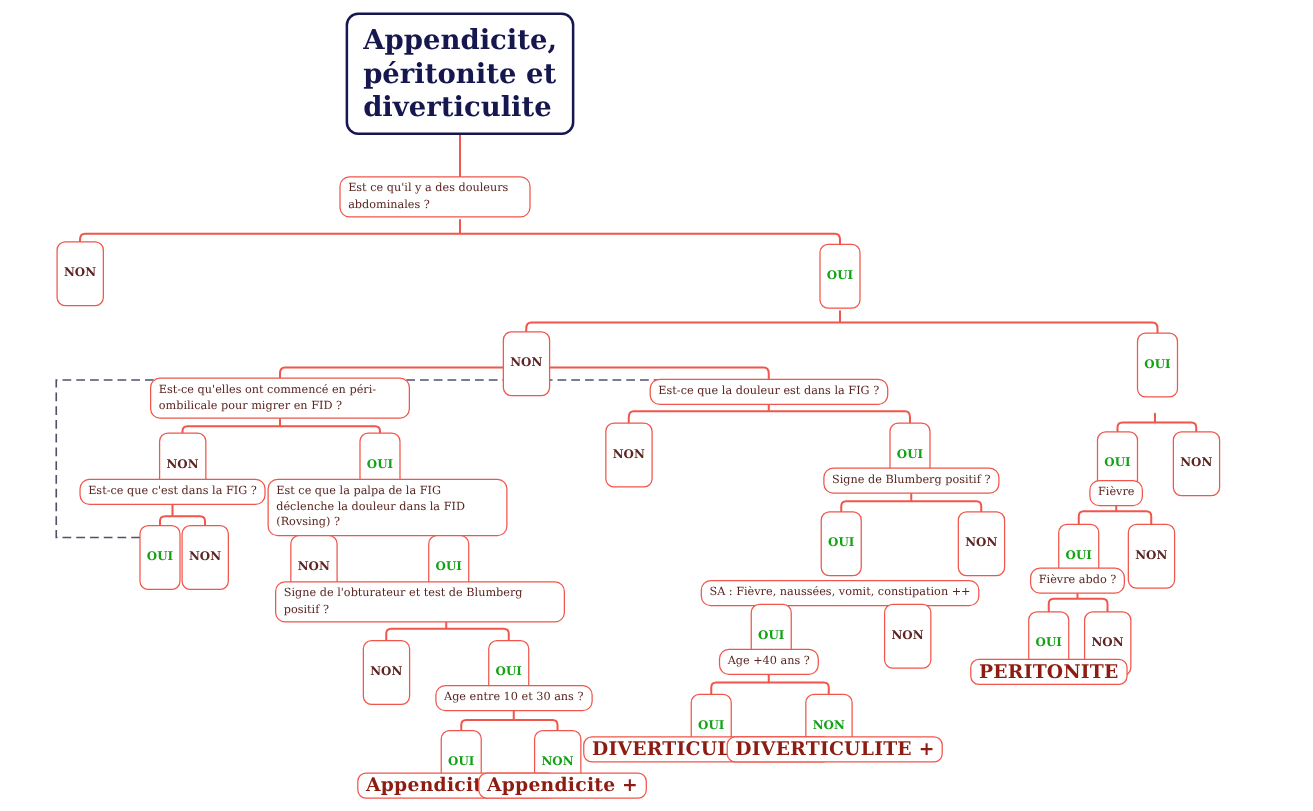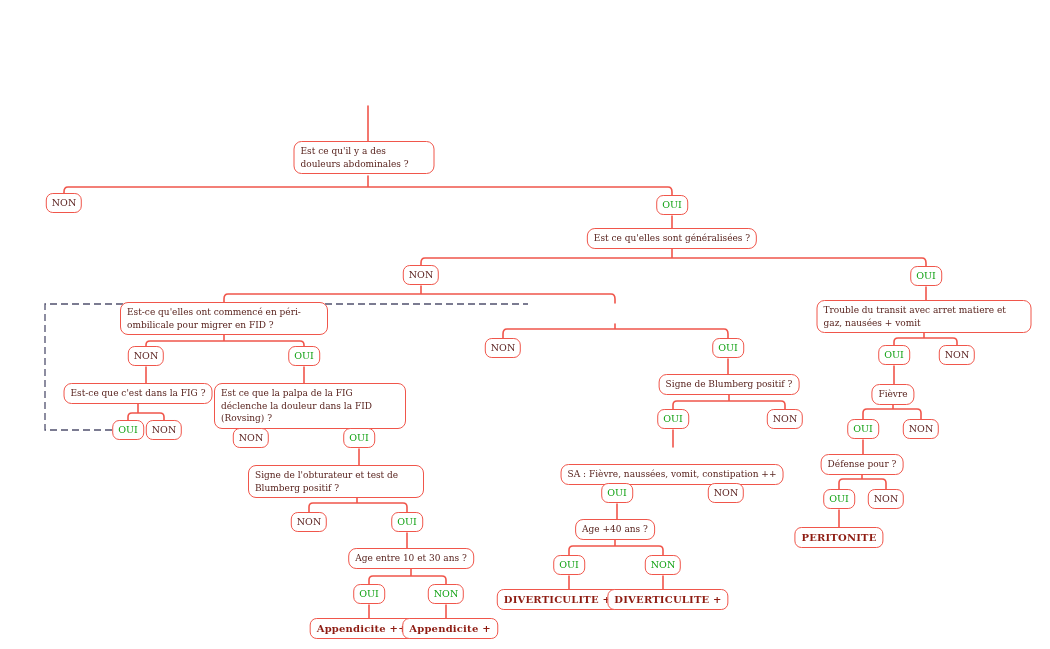--- a/index.html
+++ b/index.html
@@ -18,29 +18,29 @@
     padding:7px 12px;white-space:pre-line;text-align:left;
   }
   .q{
     border:1.6px solid var(--c-connector_red);border-radius:8px;
     color:var(--c-question_text);font-size:9px;line-height:12.5px;
     padding:3px 6px;white-space:nowrap;text-align:left;
   }
   .q.wrap{white-space:normal;}
   .ans{
     border:1.6px solid var(--c-connector_red);border-radius:7px;
-    font-weight:normal;font-size:9.5px;line-height:14px;padding:2px 5px;
+    font-weight:bold;font-size:9.5px;line-height:14px;padding:18px 5px;
     white-space:nowrap;
   }
   .ans.oui,.ans.green{color:var(--c-oui_green);}
   .ans.non{color:var(--c-non_maroon);}
   .ans.non.green{color:var(--c-oui_green);}
   .result{
     border:1.6px solid var(--c-connector_red);border-radius:7px;
-    color:var(--c-result_red);font-weight:bold;font-size:10px;line-height:13px;
+    color:var(--c-result_red);font-weight:bold;font-size:15px;line-height:13px;
     padding:3px 6px;white-space:nowrap;letter-spacing:.2px;
   }
 </style>
 </head>
 <body>
 
 <div id="canvas">
 
   <svg class="wires" width="1050" height="649" viewBox="0 0 1050 649">
     <path fill="none" style="stroke:var(--c-connector_red)" stroke-width="1.6" stroke-linecap="round" d="M368 106 V141
@@ -69,74 +69,76 @@
          M569 576 V589 M663 576 V589
          M924 331 V338 M894 345 V342 Q894 338 898 338 H953 Q957 338 957 342 V345
          M894 366 V384
          M893 405 V409 M863 419 V413 Q863 409 867 409 H917 Q921 409 921 413 V419
          M863 440 V454
          M862 475 V479 M839 489 V483 Q839 479 843 479 H882 Q886 479 886 483 V489
          M839 510 V527"></path>
     <path fill="none" style="stroke:var(--c-dashed_navy)" stroke-width="1.3" stroke-dasharray="7 4" d="M112 430 H45 V304 H528"></path>
   </svg>
 
+  <div class="node title-box" style="left:368px;top:10px">Appendicite,
+péritonite et
+diverticulite</div>
 
-  <div class="node q wrap" style="left:364px;top:141px;width:141px">Est ce qu'il y a des douleurs abdominales ?</div>
+  <div class="node q wrap" style="left:348px;top:141px;width:153px">Est ce qu'il y a des douleurs abdominales ?</div>
   <div class="node ans non" style="left:64px;top:193px">NON</div>
   <div class="node ans oui" style="left:672px;top:195px">OUI</div>
 
-  <div class="node q" style="left:672px;top:228px">Est ce qu'elles sont généralisées ?</div>
   <div class="node ans non" style="left:421px;top:265px">NON</div>
   <div class="node ans oui" style="left:926px;top:266px">OUI</div>
 
   <div class="node q wrap" style="left:224px;top:302px;width:208px">Est-ce qu'elles ont commencé en péri-ombilicale pour migrer en FID ?</div>
   <div class="node ans non" style="left:146px;top:346px">NON</div>
   <div class="node ans oui" style="left:304px;top:346px">OUI</div>
 
   <div class="node q" style="left:138px;top:383px">Est-ce que c'est dans la FIG ?</div>
   <div class="node ans oui" style="left:128px;top:420px">OUI</div>
   <div class="node ans non" style="left:164px;top:420px">NON</div>
 
   <div class="node q wrap" style="left:310px;top:383px;width:192px">Est ce que la palpa de la FIG déclenche la douleur dans la FID (Rovsing) ?</div>
   <div class="node ans non" style="left:251px;top:428px">NON</div>
   <div class="node ans oui" style="left:359px;top:428px">OUI</div>
 
-  <div class="node q wrap" style="left:336px;top:465px;width:176px">Signe de l'obturateur et test de Blumberg positif ?</div>
+  <div class="node q wrap" style="left:336px;top:465px;width:232px">Signe de l'obturateur et test de Blumberg positif ?</div>
   <div class="node ans non" style="left:309px;top:512px">NON</div>
   <div class="node ans oui" style="left:407px;top:512px">OUI</div>
 
   <div class="node q" style="left:411px;top:548px">Age entre 10 et 30 ans ?</div>
   <div class="node ans oui" style="left:369px;top:584px">OUI</div>
   <div class="node ans non green" style="left:446px;top:584px">NON</div>
   <div class="node result" style="left:366px;top:618px">Appendicite +++</div>
   <div class="node result" style="left:450px;top:618px">Appendicite +</div>
 
+  <div class="node q" style="left:615px;top:303px">Est-ce que la douleur est dans la FIG ?</div>
   <div class="node ans non" style="left:503px;top:338px">NON</div>
   <div class="node ans oui" style="left:728px;top:338px">OUI</div>
 
   <div class="node q" style="left:729px;top:374px">Signe de Blumberg positif ?</div>
   <div class="node ans oui" style="left:673px;top:409px">OUI</div>
   <div class="node ans non" style="left:785px;top:409px">NON</div>
 
   <div class="node q" style="left:672px;top:464px">SA : Fièvre, naussées, vomit, constipation ++</div>
   <div class="node ans oui" style="left:617px;top:483px">OUI</div>
   <div class="node ans non" style="left:726px;top:483px">NON</div>
 
   <div class="node q" style="left:615px;top:519px">Age +40 ans ?</div>
   <div class="node ans oui" style="left:569px;top:555px">OUI</div>
   <div class="node ans non green" style="left:663px;top:555px">NON</div>
   <div class="node result" style="left:566px;top:589px">DIVERTICULITE +++</div>
   <div class="node result" style="left:668px;top:589px">DIVERTICULITE +</div>
 
-  <div class="node q wrap" style="left:924px;top:300px;width:215px">Trouble du transit avec arret matiere et gaz, nausées + vomit</div>
   <div class="node ans oui" style="left:894px;top:345px">OUI</div>
   <div class="node ans non" style="left:957px;top:345px">NON</div>
 
   <div class="node q" style="left:893px;top:384px">Fièvre</div>
   <div class="node ans oui" style="left:863px;top:419px">OUI</div>
   <div class="node ans non" style="left:921px;top:419px">NON</div>
 
-  <div class="node q" style="left:862px;top:454px">Défense pour ?</div>
+  <div class="node q" style="left:862px;top:454px">Fièvre abdo ?</div>
   <div class="node ans oui" style="left:839px;top:489px">OUI</div>
   <div class="node ans non" style="left:886px;top:489px">NON</div>
   <div class="node result" style="left:839px;top:527px">PERITONITE</div>
 
 </div>
 
 </body></html>

